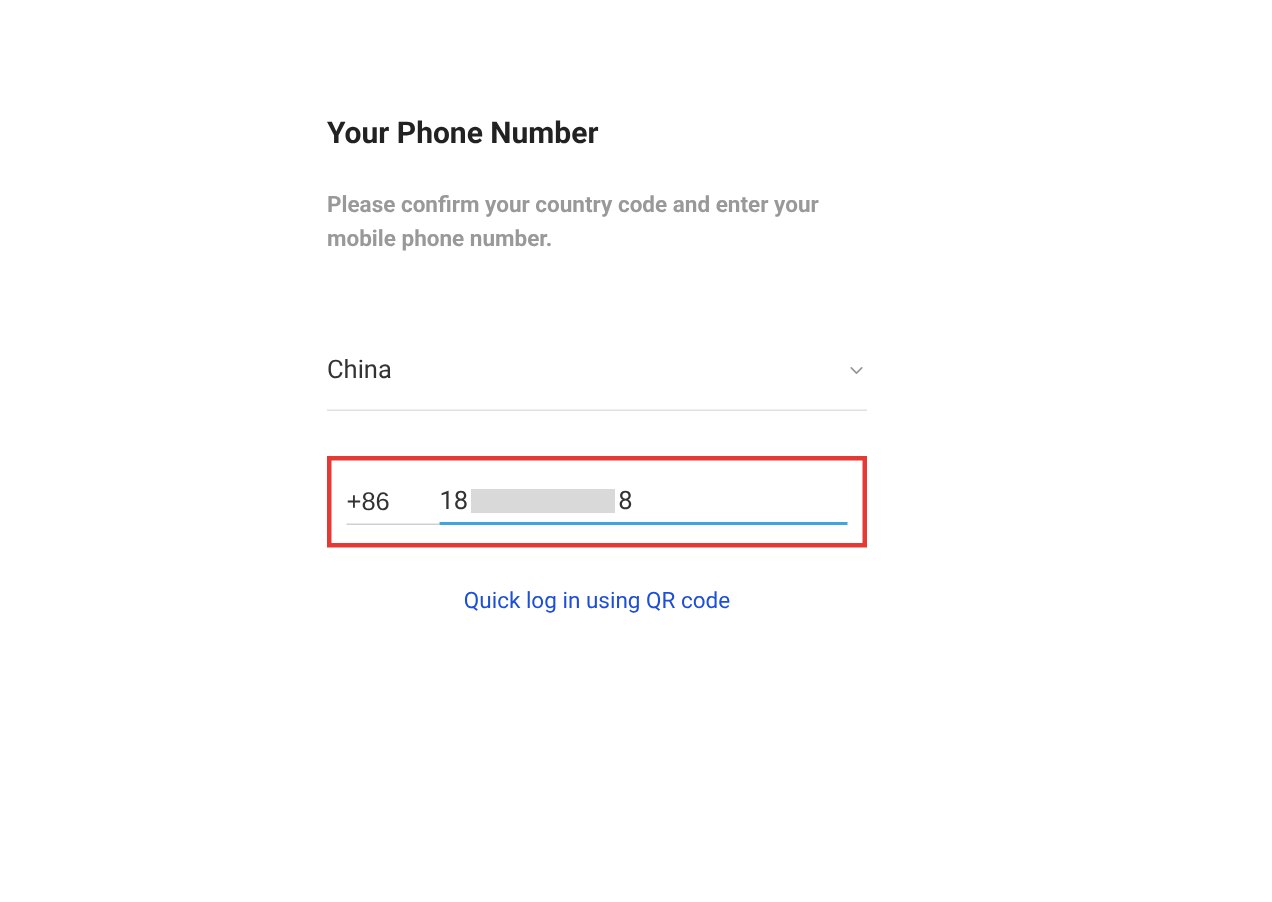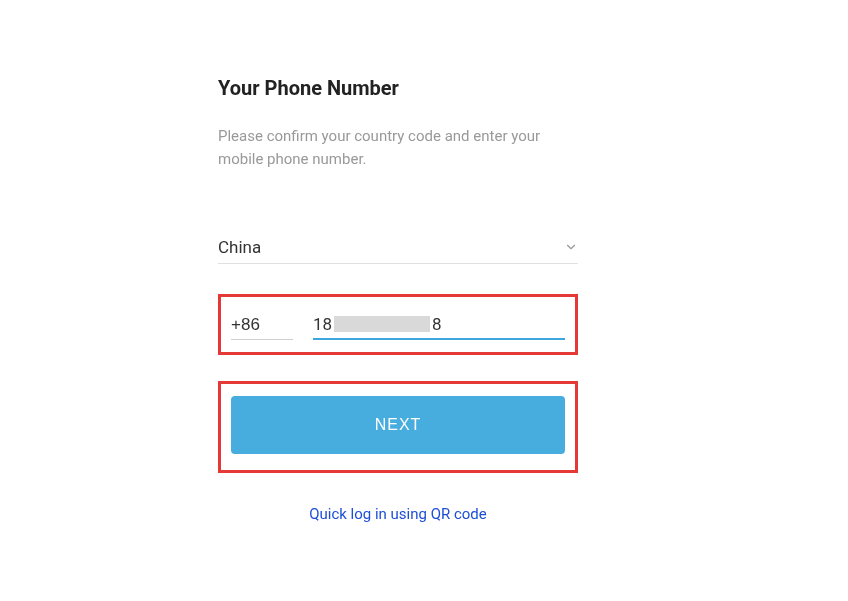--- a/index.html
+++ b/index.html
@@ -20,27 +20,28 @@
       font-size: 20px;
       font-weight: 700;
       color: #222;
       margin-bottom: 25px;
     }
     .subtitle {
       font-size: 15px;
       color: #999;
       line-height: 1.5;
       margin-bottom: 67px;
+      font-weight: bold;
     }
     .country-row {
       display: flex;
       align-items: center;
       justify-content: space-between;
       border-bottom: 1px solid #e0e0e0;
-      padding-bottom: 6px;
+      padding-bottom: 16px;
       margin-bottom: 30px;
       cursor: pointer;
       margin-top: 40px;
     }
     .country-label {
       font-size: 17px;
       color: #333;
     }
     .chevron {
       color: #999;
@@ -48,21 +49,20 @@
     .chevron svg { display: block; }
 
     .highlight-box-1 {
       border: 3px solid #e53935;
       padding: 14px 10px 12px 10px;
       margin-bottom: 26px;
     }
     .phone-row {
       display: flex;
       align-items: flex-end;
-      gap: 20px;
     }
     .code-field {
       width: 62px;
       border: none;
       border-bottom: 1px solid #d0d0d0;
       font-size: 17px;
       color: #333;
       padding: 4px 0;
       text-align: left;
       outline: none;
@@ -140,18 +140,15 @@
     <div class="phone-row">
       <input class="code-field" value="+86" style="">
       <div class="number-field-wrap">
         <span class="number-prefix">18</span>
         <span class="redacted"></span>
         <span class="number-suffix">8</span>
       </div>
     </div>
   </div>
 
-  <div class="highlight-box-2">
-    <button class="next-btn">NEXT</button>
-  </div>
 
   <a class="qr-link">Quick log in using QR code</a>
 </div>
 
 </body></html>

